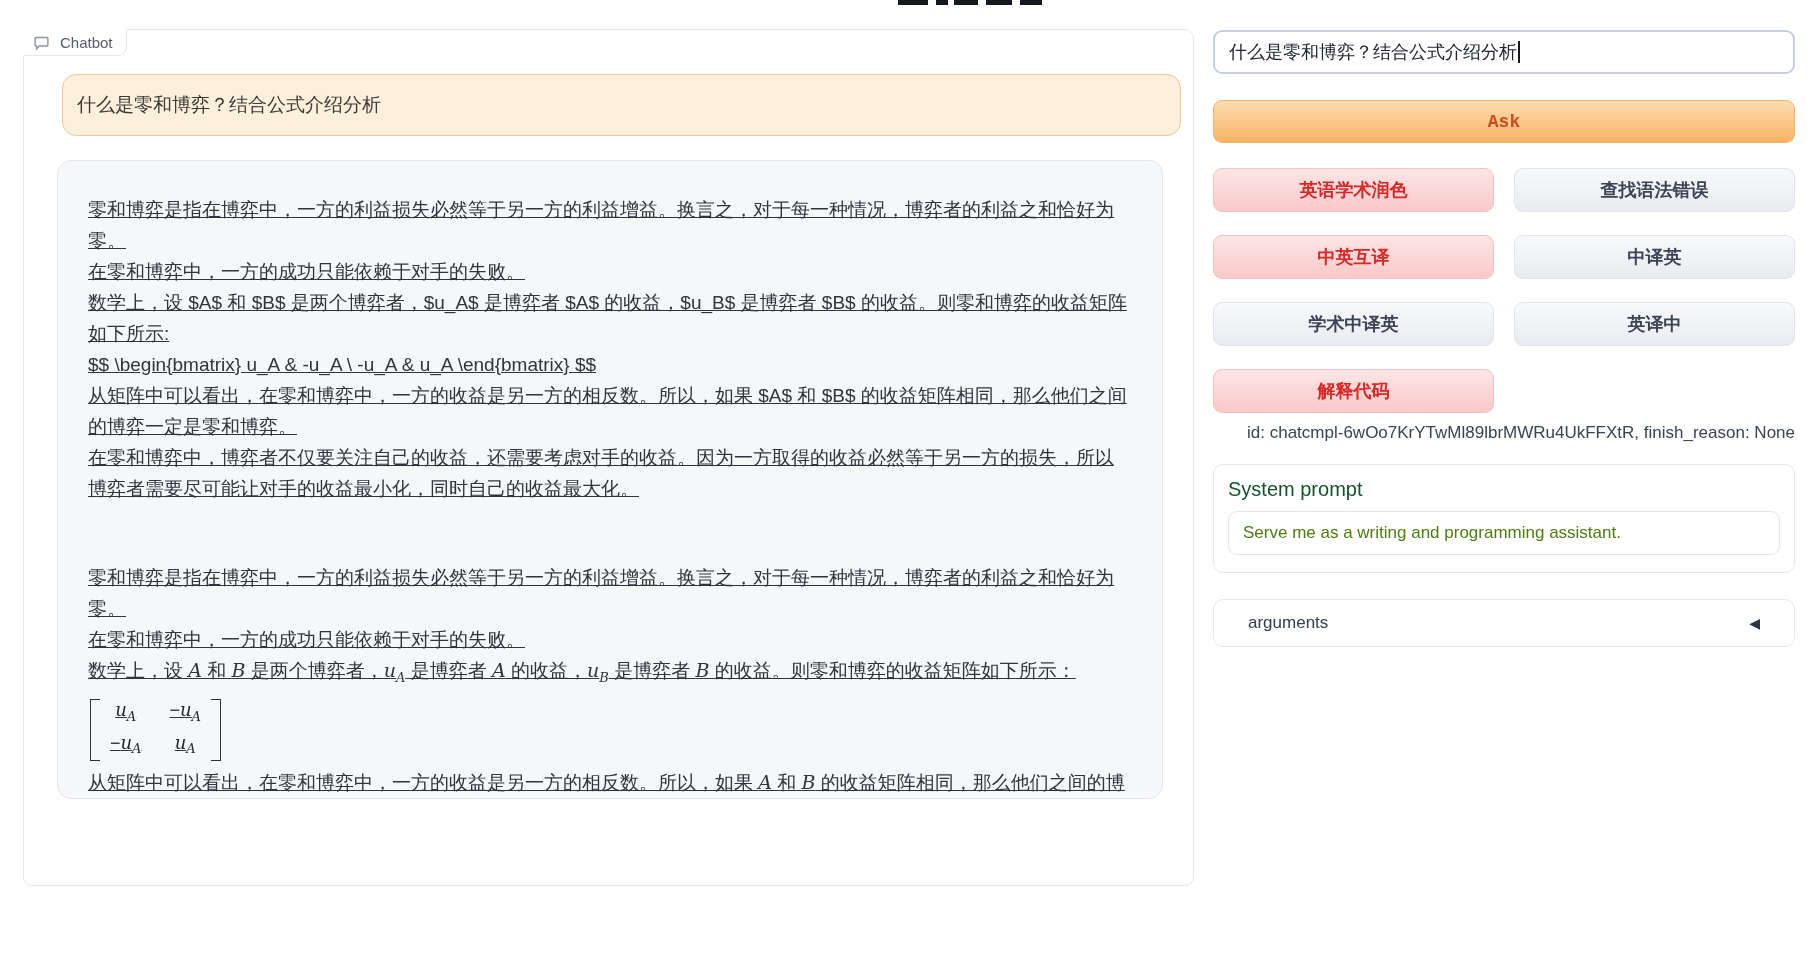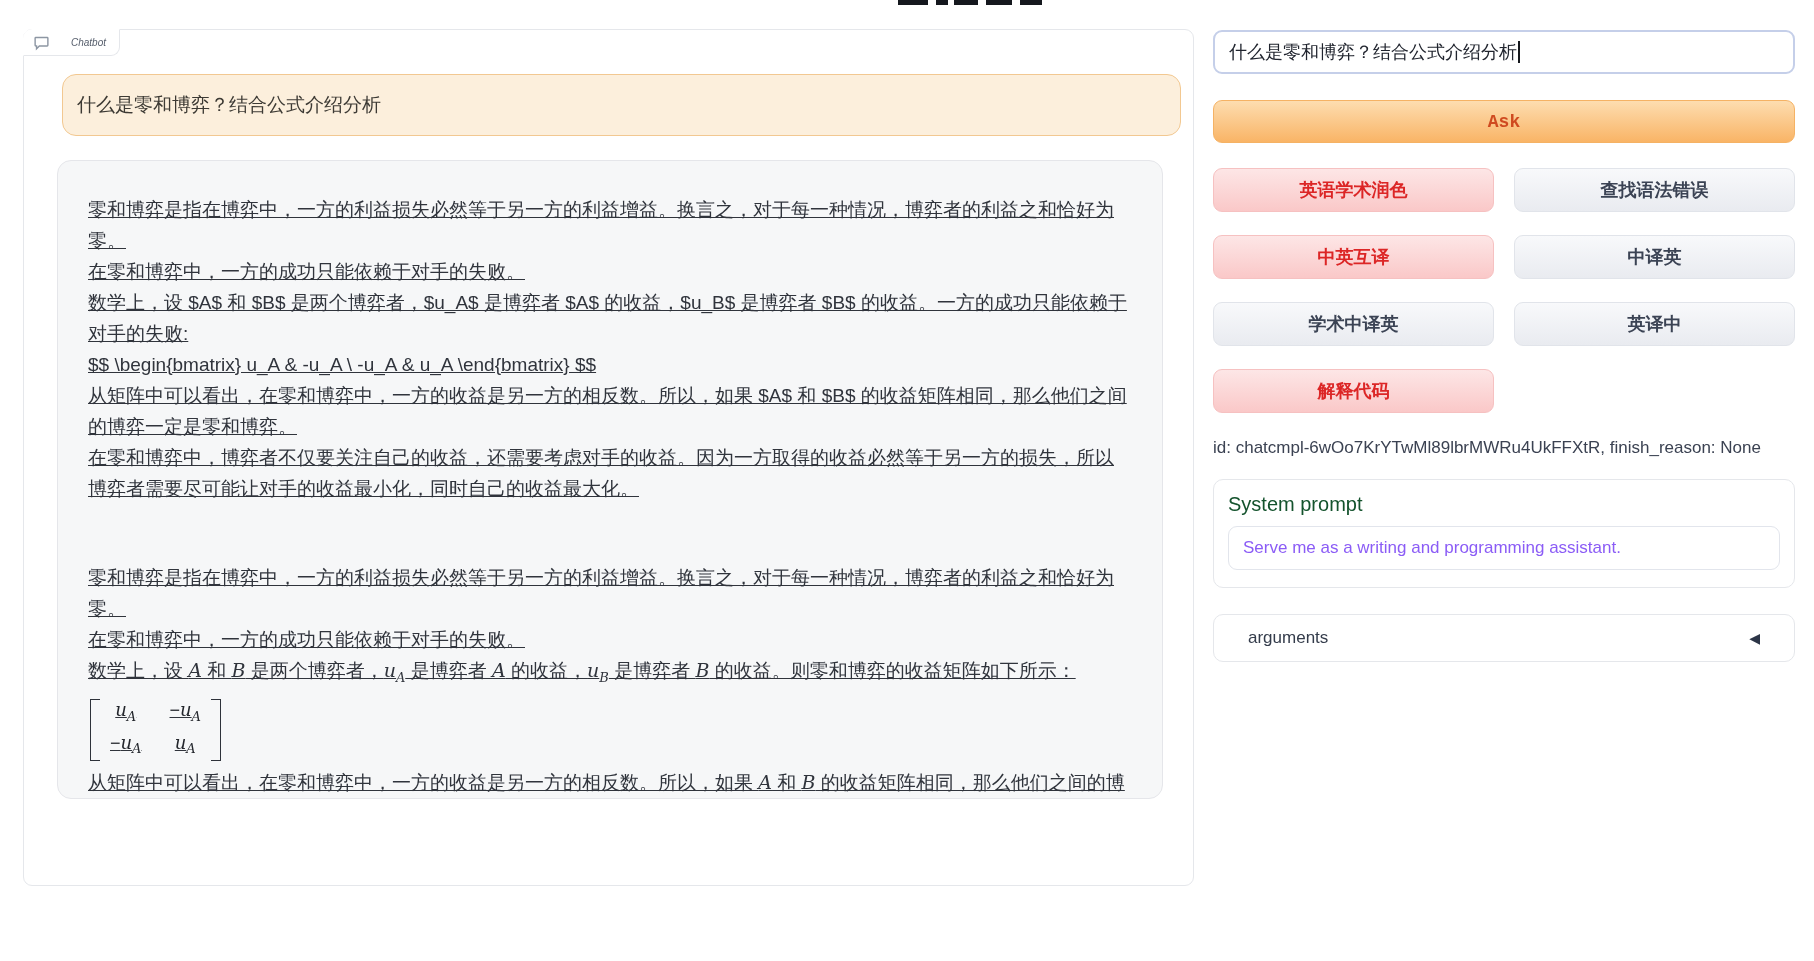--- a/index.html
+++ b/index.html
@@ -8,23 +8,23 @@
   .app { position:relative; width:1814px; height:961px; background:#fff; overflow:hidden; }
 
   
   .title-clip { position:absolute; top:0; left:0; width:1814px; height:7px; overflow:hidden; }
   .title-clip i { position:absolute; top:0; height:5px; background:#15181e; display:block; }
 
   
   .chat-panel { position:absolute; left:23px; top:29px; width:1171px; height:857px;
     background:#fff; border:1px solid #e5e7eb; border-radius:9px; }
   .chat-label { position:absolute; top:-1px; left:-1px; height:27px; padding:0 13px 0 9px;
-    display:flex; align-items:center; gap:21px; background:#fff; border:1px solid #e5e7eb;
+    display:flex; align-items:center; gap:10px; background:#fff; border:1px solid #e5e7eb;
     border-top-color:transparent; border-left-color:transparent;
-    border-radius:9px 0 9px 0; color:#555d6b; font-size:10px;font-style:italic; }
+    border-radius:9px 0 9px 0; color:#555d6b; font-size:15px; }
   .chat-body { position:absolute; top:27px; left:0; right:0; bottom:0; padding:17px 14px 0 38px; }
 
   .msg { border-radius:14px; font-size:19px; color:#3d3a34; }
   .msg.user { width:1119px; min-height:62px; background:#fcefdc; border:1px solid #f2c891;
     display:flex; align-items:center; padding:14px 14px; }
   .msg.bot { width:1106px; height:639px; margin-left:-5px; margin-top:24px;
     background:#f6f7f8; border:1px solid #e5e6ea; color:#30343c;
     padding:33px 30px 28px 30px; line-height:31px; overflow:hidden;text-decoration:underline; }
   .msg.bot .spacer { height:58px; }
   .mi { font-family:"DejaVu Serif","Liberation Serif",serif; font-style:italic; }
@@ -51,27 +51,27 @@
 
   .grid { margin-top:25px; display:grid; grid-template-columns:1fr 1fr; column-gap:20px; row-gap:23px; }
   .preset { height:44px; border-radius:9px; font-size:18px; font-weight:700; cursor:pointer;
     display:flex; align-items:center; justify-content:center;
     font-family:Liberation Serif, serif; }
   .preset.gray { background:linear-gradient(180deg,#f8f9fb 0%,#e9ebf0 100%);
     border:1px solid #e1e4ea; color:#3b4354; }
   .preset.pink { background:linear-gradient(180deg,#fde6e6 0%,#fac8c8 100%);
     border:1px solid #f6c1c1; color:#dc2626; }
 
-  .meta { margin-top:25px; font-size:17px; color:#3b4252; }
+  .meta { margin-top:10px; font-size:17px; color:#3b4252;text-align:right; }
 
   .sys-box { margin-top:21px; background:#fff; border:1px solid #e5e7eb; border-radius:10px;
     padding:13px 14px 17px 14px; }
   .sys-label { font-size:20px; color:#14532d; }
   .sys-input { margin-top:10px; border:1px solid #e2e5ec; border-radius:9px;
-    padding:11px 14px; font-size:17px; color:#8b5cf6; background:#fff; }
+    padding:11px 14px; font-size:17px; color:#4d7c0f; background:#fff; }
 
   .accordion { margin-top:26px; background:#fff; border:1px solid #e5e7eb; border-radius:10px;
     height:48px; padding:0 34px; display:flex; align-items:center; justify-content:space-between;
     font-size:17px; color:#343c4b; cursor:pointer; }
   .tri { font-size:14px; color:#2c3547; }
 </style>
 </head>
 <body>
 
 <div class="app">
@@ -93,21 +93,21 @@
     </div>
 
     <div class="chat-body">
       <div class="msg user">
         <span>什么是零和博弈？结合公式介绍分析</span>
       </div>
 
       <div class="msg bot">
         <div>零和博弈是指在博弈中，一方的利益损失必然等于另一方的利益增益。换言之，对于每一种情况，博弈者的利益之和恰好为零。</div>
         <div>在零和博弈中，一方的成功只能依赖于对手的失败。</div>
-        <div>数学上，设 $A$ 和 $B$ 是两个博弈者，$u_A$ 是博弈者 $A$ 的收益，$u_B$ 是博弈者 $B$ 的收益。一方的成功只能依赖于对手的失败:</div>
+        <div>数学上，设 $A$ 和 $B$ 是两个博弈者，$u_A$ 是博弈者 $A$ 的收益，$u_B$ 是博弈者 $B$ 的收益。则零和博弈的收益矩阵如下所示:</div>
         <div>$$ \begin{bmatrix} u_A &amp; -u_A \ -u_A &amp; u_A \end{bmatrix} $$</div>
         <div>从矩阵中可以看出，在零和博弈中，一方的收益是另一方的相反数。所以，如果 $A$ 和 $B$ 的收益矩阵相同，那么他们之间的博弈一定是零和博弈。</div>
         <div>在零和博弈中，博弈者不仅要关注自己的收益，还需要考虑对手的收益。因为一方取得的收益必然等于另一方的损失，所以博弈者需要尽可能让对手的收益最小化，同时自己的收益最大化。</div>
 
         <div class="spacer"></div>
 
         <div>零和博弈是指在博弈中，一方的利益损失必然等于另一方的利益增益。换言之，对于每一种情况，博弈者的利益之和恰好为零。</div>
         <div>在零和博弈中，一方的成功只能依赖于对手的失败。</div>
         <div>数学上，设 <i class="mi">A</i> 和 <i class="mi">B</i> 是两个博弈者，<i class="mi">u</i><sub><i class="mi">A</i></sub> 是博弈者 <i class="mi">A</i> 的收益，<i class="mi">u</i><sub><i class="mi">B</i></sub> 是博弈者 <i class="mi">B</i> 的收益。则零和博弈的收益矩阵如下所示：</div>
 

